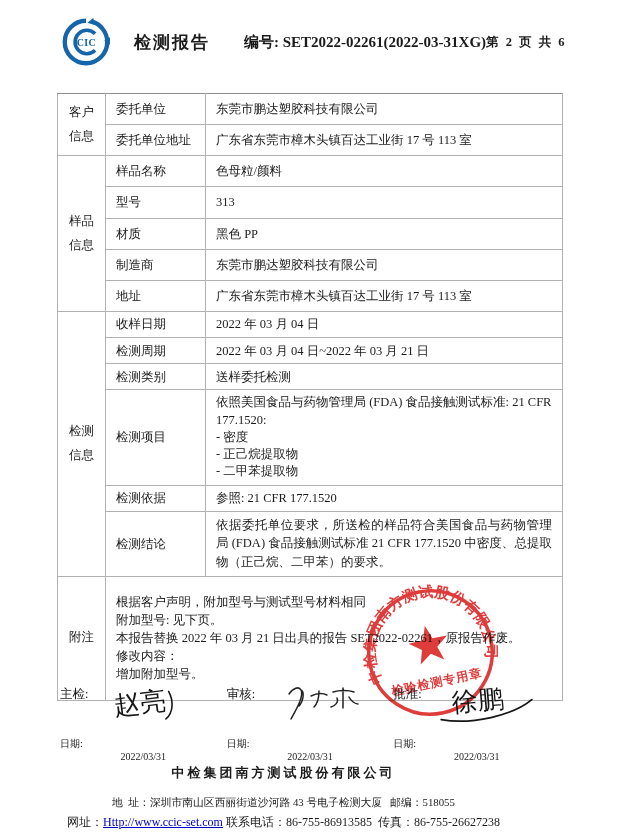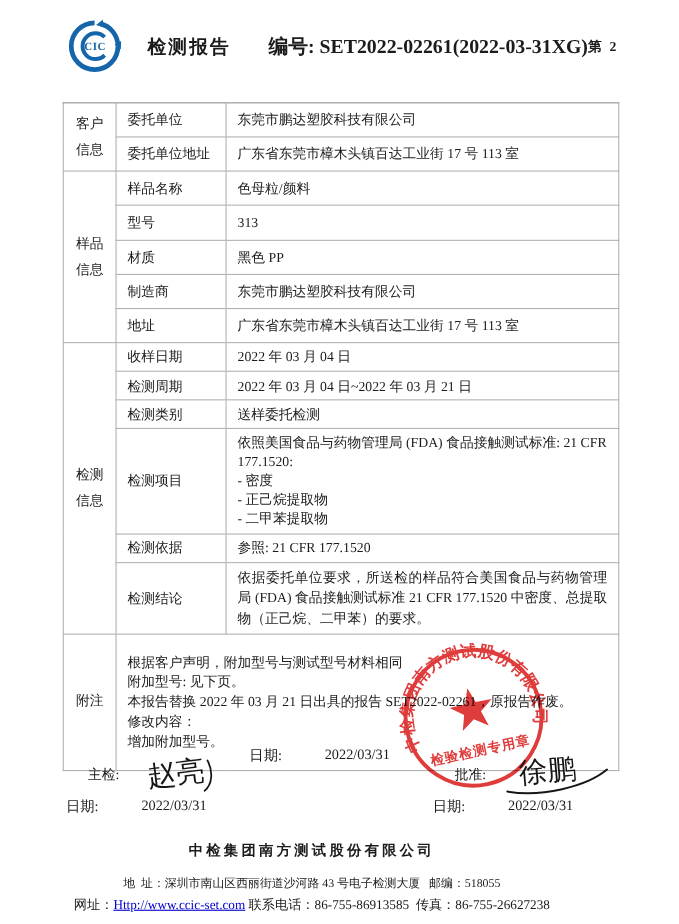--- a/index.html
+++ b/index.html
@@ -5,42 +5,42 @@
   html,body { margin:0; padding:0; background:#ffffff; }
   .page {
     width:567px; height:840px; position:relative; overflow:hidden;
     background:#ffffff; color:#1b1b1b;
     font-family:"Liberation Serif","DejaVu Serif",serif;
   }
   
   .header { display:flex; align-items:center; padding:16px 54px 0 60px; }
   .logo { width:52px; height:52px; flex:0 0 auto; }
   .doc-title { font-weight:700; font-size:17px; margin-left:22px; letter-spacing:2px; white-space:nowrap; }
-  .report-no-wrap { font-weight:700; font-size:18px; margin-left:34px; white-space:nowrap; }
+  .report-no-wrap { font-weight:700; font-size:15px; margin-left:34px; white-space:nowrap; }
   .page-info { font-weight:700; font-size:12.5px; margin-left:auto; letter-spacing:2px; white-space:nowrap;text-align:center; }
   
   .report-table {
     margin:9px 0 0 57px; width:505px; border-collapse:collapse;
     font-size:12.5px; table-layout:fixed;
   }
   .report-table { border:1.6px solid #8f8f8f;margin-top:25px; }
   .report-table td { border:1px solid #b2b2b2; padding:6px 10px; vertical-align:middle; line-height:1.45; }
   .report-table tr.sec-start td { border-top:1.6px solid #8f8f8f; }
   td.sec-label { text-align:center; white-space:pre-line; line-height:1.9; padding:6px 2px; }
   td.compact { padding:3.5px 10px; }
   td.pre { white-space:pre-line; line-height:1.38; padding:4px 10px; }
   td.conclusion { line-height:1.5; padding:4px 10px; text-align:justify; }
   td.note { white-space:pre-line; line-height:1.45; padding:16px 10px; }
   
   .signatures { position:absolute; left:60px; top:678px; width:500px; display:flex; }
   .sig-group { flex:1; }
-  .sig-row { display:flex; align-items:flex-end; height:46px;margin-left:20px; }
+  .sig-row { display:flex; align-items:center; height:46px; }
   .sig-label { font-size:12.5px; line-height:1; padding-bottom:14px; white-space:nowrap; }
   .sig-area { width:112px; height:46px; margin-left:4px; }
-  .date-row { display:flex; font-size:13px; }
+  .date-row { display:flex; margin-top:13px; font-size:10px;flex-direction:column; }
   .date-value { flex:1; text-align:center; }
   
   .stamp { position:absolute; left:362px; top:584px; width:137px; height:137px;
            mix-blend-mode:multiply; opacity:.92; }
   
   .footer { position:absolute; left:0; right:0; top:764px; text-align:center; }
   .company { font-weight:700; font-size:13px; letter-spacing:3px; }
   .addr { margin-top:14px; font-size:10.8px; white-space:pre; }
   .webline { margin-top:4px; font-size:12px; white-space:pre; }
   .url { color:#0000cd; text-decoration:underline; cursor:pointer; }
@@ -175,20 +175,30 @@
             <path d="M78,16 C82,26 80,38 72,43" fill="none" stroke="#161616" stroke-width="1.6" stroke-linecap="round"></path>
           </g>
         </svg>
       </div>
       <div class="date-row">
         <span>日期:</span>
         <span class="date-value">2022/03/31</span>
       </div>
     </div>
     <div class="sig-group">
+      <div class="sig-row">
+        <span class="sig-label">审核:</span>
+        <svg class="sig-area" viewBox="0 0 112 46">
+          <g fill="none" stroke="#222222" stroke-width="1.5" stroke-linecap="round">
+            <path d="M30,16 C34,10 40,8 42,12 C45,18 38,30 32,41 M42,12 C46,14 44,24 40,28"></path>
+            <path d="M52,18 C58,15 64,15 68,17 M60,13 C60,20 58,26 55,29"></path>
+            <path d="M74,14 C80,12 90,12 95,14 M84,10 L84,30 M78,20 C80,24 76,28 72,29 M90,19 C92,23 96,26 99,26"></path>
+          </g>
+        </svg>
+      </div>
       <div class="date-row">
         <span>日期:</span>
         <span class="date-value">2022/03/31</span>
       </div>
     </div>
     <div class="sig-group">
       <div class="sig-row">
         <span class="sig-label">批准:</span>
         <svg class="sig-area" viewBox="0 0 112 46">
           <g transform="rotate(-5 56 26)">

